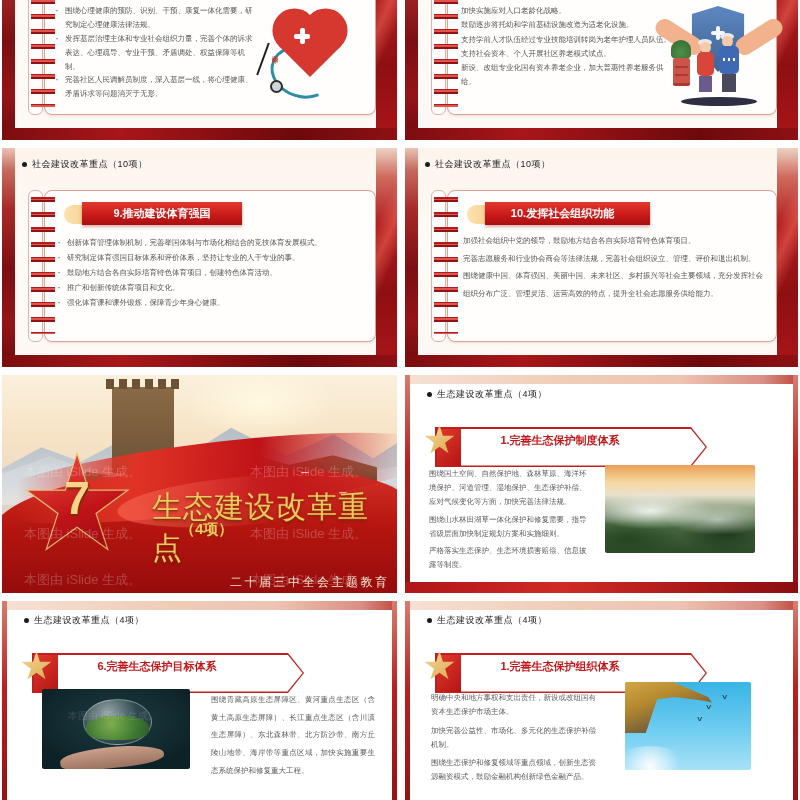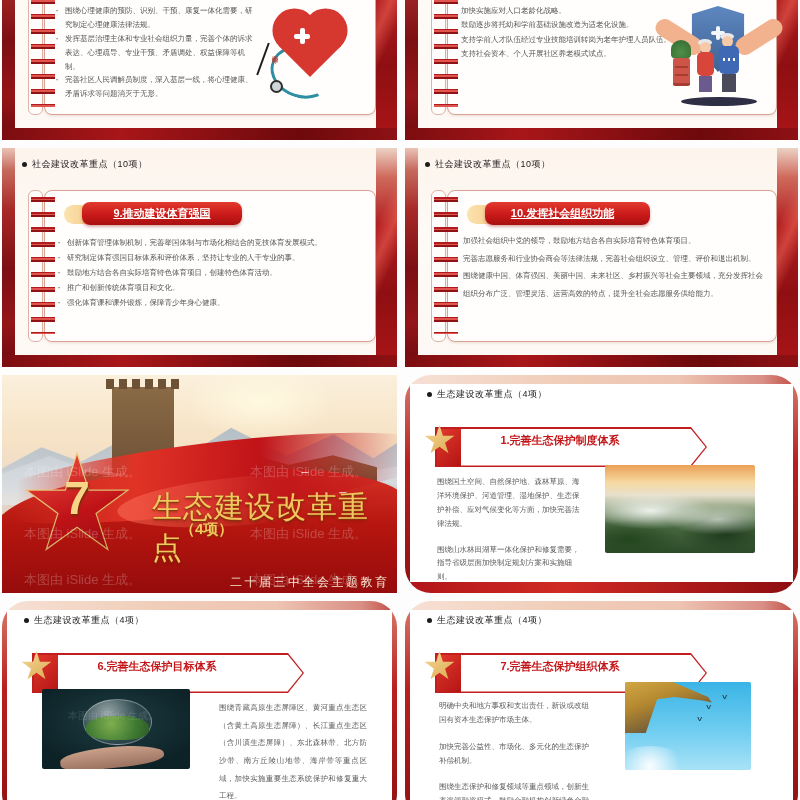--- a/index.html
+++ b/index.html
@@ -19,30 +19,30 @@
     border:1px solid #dfb3a6;border-radius:6px;}
   .note-card{position:absolute;left:42px;right:21px;top:42px;bottom:25px;background:#fffefd;
     border:1px solid #d9a295;border-radius:8px;box-shadow:0 1px 3px rgba(160,60,50,.15);}
   .coils{position:absolute;left:29px;top:49px;bottom:33px;width:24px;
     background:repeating-linear-gradient(180deg,#b01b1e 0 1.5px,#e2554f 1.5px 3px,#8f1215 3px 5px,transparent 5px 15px);}
   .hdr{position:absolute;left:20px;top:10px;display:flex;align-items:center;gap:5px;}
   .hdr .dot{width:5px;height:5px;border-radius:50%;background:#1c1c1c;}
   .hdr .htx{font-size:9px;color:#222;letter-spacing:.5px;}
   .gold-cap{position:absolute;left:62px;top:57px;width:42px;height:19px;border-radius:10px;
     background:linear-gradient(90deg,#fbe3b0,#f2c276);}
-  .pill{position:absolute;left:80px;top:54px;height:23px;border-radius:8px;
+  .pill{position:absolute;left:80px;top:54px;height:23px;border-radius:0;
     background:linear-gradient(180deg,#e23a2e 0%,#ca1a19 55%,#a80f10 100%);
     color:#fff;font-size:11px;font-weight:bold;display:flex;align-items:center;justify-content:center;
-    box-shadow:0 2px 3px rgba(150,20,20,.35);padding:0 18px;text-decoration:underline;}
+    box-shadow:0 2px 3px rgba(150,20,20,.35);padding:0 18px;}
   ul.blts{list-style:none;margin:0;padding:0;position:absolute;font-size:7.5px;color:#555;}
   ul.blts li{position:relative;padding-left:9px;}
   ul.blts li::before{content:"·";position:absolute;left:0;top:0;font-weight:bold;color:#666;}
   .paras p{margin:0;font-size:7.5px;color:#555;}
   
-  .slide.arrow{background:#fff;border-radius:26px;}
+  .slide.arrow{background:#fff;}
   .side-l{position:absolute;left:0;top:0;bottom:0;width:5px;
     background:linear-gradient(180deg,#d87d6e,#b8201f 40%,#8f1012);}
   .side-r{position:absolute;right:0;top:0;bottom:0;width:5px;
     background:linear-gradient(180deg,#d87d6e,#b8201f 40%,#8f1012);}
   .abar-b{position:absolute;left:0;right:0;bottom:0;height:11px;
     background:linear-gradient(90deg,#b01518,#d02a24 40%,#8c0d10);}
   .top-strip{position:absolute;left:5px;right:5px;top:0;height:9px;
     background:linear-gradient(90deg,#f6e0d4,#f0cdb8 40%,#eec4b2 70%,#d98f85 92%,#c4524a);}
   .abanner{position:absolute;left:30px;top:52px;width:272px;height:40px;}
   .ab-bg{position:absolute;inset:0;background:#c21e1f;
@@ -50,21 +50,21 @@
   .ab-in{position:absolute;inset:1.5px;background:#fff;
     clip-path:polygon(0 0,calc(100% - 15px) 0,100% 50%,calc(100% - 15px) 100%,0 100%);}
   .ab-red{position:absolute;left:1.5px;top:1.5px;bottom:1.5px;width:24px;
     background:linear-gradient(135deg,#e23a2c,#b31414);}
   .star{clip-path:polygon(50% 0%,61% 35%,98% 35%,68% 57%,79% 91%,50% 70%,21% 91%,32% 57%,2% 35%,39% 35%);}
   .ab-star{position:absolute;left:-11px;top:-2px;width:31px;height:31px;
     background:linear-gradient(145deg,#f7d898,#d9a84e);}
   .ab-title{position:absolute;left:30px;width:190px;top:0;height:27px;line-height:27px;text-align:center;
     font-size:11px;font-weight:bold;color:#c4171a;}
   .body-txt{position:absolute;font-size:7.5px;color:#5c5c5c;}
-  .body-txt p{margin:12px;}
+  .body-txt p{margin:4px;}
   .photo{position:absolute;border-radius:2px;overflow:hidden;}
   .photo-forest{background:
     radial-gradient(60% 30% at 30% 52%,rgba(255,255,255,.85),rgba(255,255,255,0) 70%),
     radial-gradient(50% 25% at 75% 62%,rgba(255,255,255,.6),rgba(255,255,255,0) 70%),
     radial-gradient(40% 30% at 80% 78%,#1e3a1c,rgba(0,0,0,0) 75%),
     radial-gradient(45% 30% at 15% 85%,#24461f,rgba(0,0,0,0) 75%),
     linear-gradient(180deg,#eb9f55 0%,#f6d9a2 20%,#e8e0cc 34%,#97a888 48%,#4a6b42 66%,#2c4a28 100%);}
   .photo-dome{background:radial-gradient(80% 80% at 50% 40%,#1d3d42,#0d2227 75%);}
   .dome{position:absolute;left:28%;top:12%;width:46%;height:58%;border-radius:50%;
     background:radial-gradient(circle at 35% 30%,rgba(255,255,255,.55),rgba(200,230,235,.12) 55%,rgba(255,255,255,.05));
@@ -200,20 +200,21 @@
     <div class="bar-b"></div>
     <div class="note-strip"></div>
     <div class="note-card"></div>
     <div class="coils"></div>
     <div class="paras" style="position:absolute;left:56px;top:84px;width:216px;">
       <div style="line-height:1.9;font-size:7.5px;color:#555;">
           <p>加快实施应对人口老龄化战略。</p>
           <p>鼓励逐步将托幼和学前基础设施改造为适老化设施。</p>
           <p>支持学前人才队伍经过专业技能培训转岗为老年护理人员队伍。</p>
           <p>支持社会资本、个人开展社区养老模式试点。</p>
+          <p>新设、改组专业化国有资本养老企业，加大普惠性养老服务供给。</p>
         </div>
     </div>
     <div class="eld-wrap">
       <div class="shield"></div>
       <div class="s-cross"></div>
       <div class="hand-l"></div>
       <div class="hand-r"></div>
       <div class="gshadow"></div>
       <div class="cab"></div>
       <div class="plant"></div>
@@ -361,21 +362,21 @@
 
     <div class="hdr" style="left:22px;top:13px;">
       <span class="dot"></span>
       <span class="htx">生态建设改革重点（4项）</span>
     </div>
     <div class="abanner">
       <div class="ab-bg"></div>
       <div class="ab-in"></div>
       <div class="ab-red"></div>
       <div class="ab-star star"></div>
-      <div class="ab-title">7.完善生态保护组织体系</div>
+      <div class="ab-title">1.完善生态保护组织体系</div>
     </div>
     <div class="body-txt" style="left:22px;top:86px;width:178px;">
       <div style="line-height:1.9;">
           <p>明确中央和地方事权和支出责任，新设或改组国有资本生态保护市场主体。</p>
           <p>加快完善公益性、市场化、多元化的生态保护补偿机制。</p>
           <p>围绕生态保护和修复领域等重点领域，创新生态资源融资模式，鼓励金融机构创新绿色金融产品。</p>
         </div>
     </div>
     <div class="photo photo-temple" style="left:220px;top:81px;width:126px;height:88px;">
       <div class="eave"></div>

